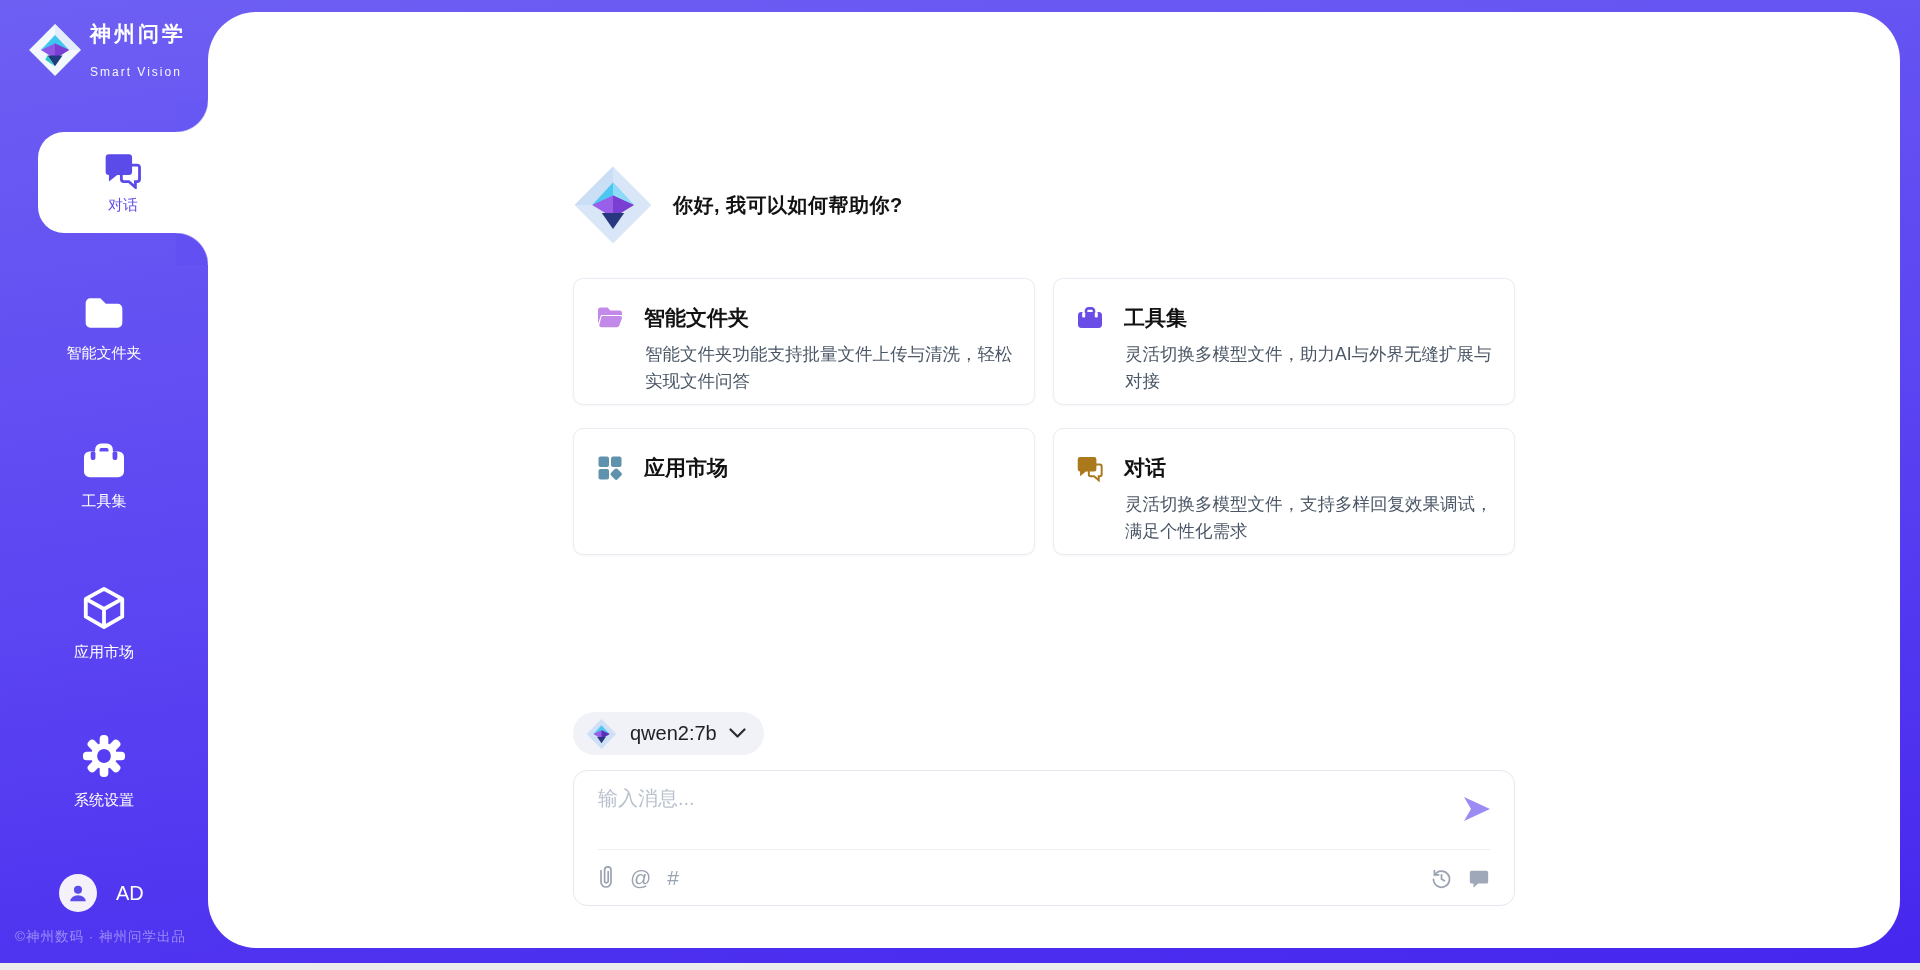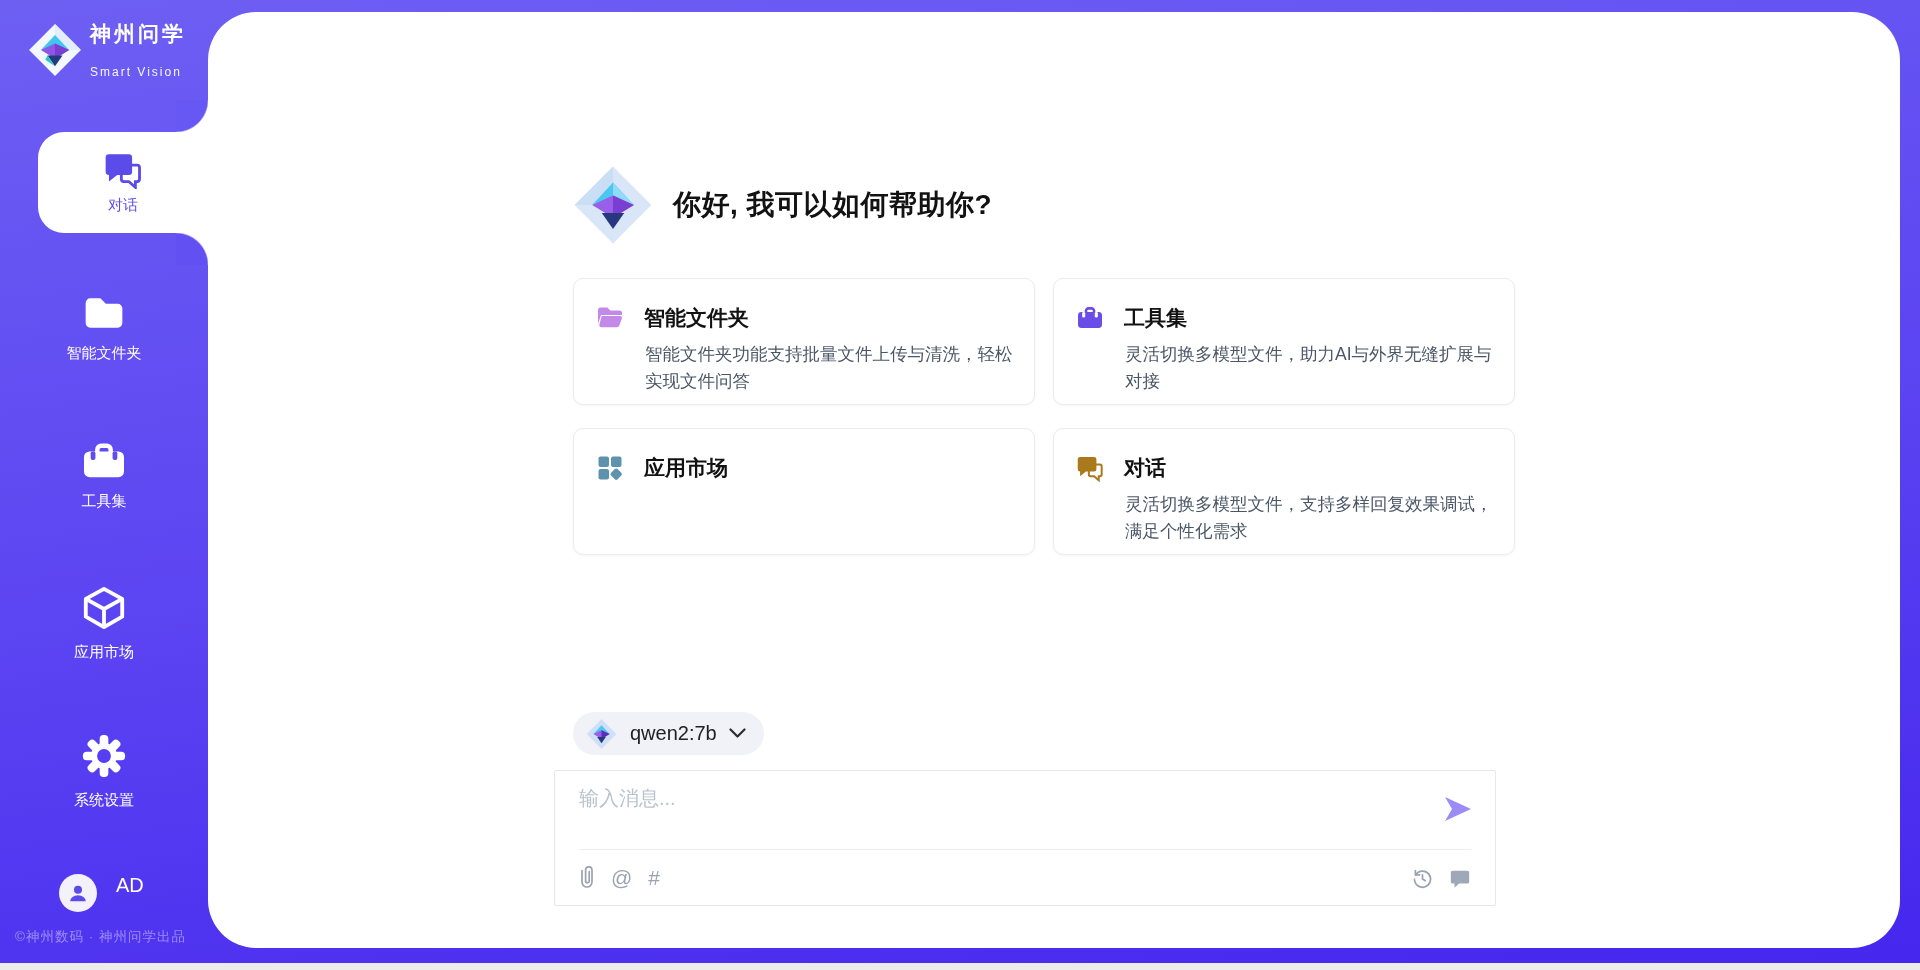--- a/index.html
+++ b/index.html
@@ -30,51 +30,51 @@
     display:flex; flex-direction:column; align-items:center; justify-content:center; cursor:pointer; }
   .scoop { position:absolute; width:32px; height:32px; left:176px; z-index:3; }
   .scoop.top { top:100px; background:radial-gradient(circle 32px at 0 0, #6757f3 31.2px, #ffffff 32.8px); }
   .scoop.bottom { top:233px; background:radial-gradient(circle 32px at 0 100%, #6250f2 31.2px, #ffffff 32.8px); }
   .nav-tab-active .nav-label { color:#5b4be8; margin-top:7px; font-size:15px; }
 
   .nav-item { position:absolute; left:0; width:208px; text-align:center; cursor:pointer; }
   .nav-item .nav-label { display:block; color:#fff; font-size:15px; margin-top:8px; }
   .ni-2 { top:294px; } .ni-3 { top:440px; } .ni-4 { top:585px; } .ni-5 { top:733px; }
 
-  .user-block { position:absolute; left:59px; top:874px; display:flex; align-items:flex-start; cursor:pointer; }
+  .user-block { position:absolute; left:59px; top:874px; display:flex; align-items:center; cursor:pointer; }
   .avatar { width:38px; height:38px; border-radius:50%; background:#f4f1fb;
     display:flex; align-items:center; justify-content:center; }
   .user-name { color:#fff; font-size:20px; margin-left:19px; }
 
   .copyright { position:absolute; left:15px; top:928px; color:rgba(255,255,255,.42);
     font-size:13.5px; letter-spacing:1px; }
 
   
   .greeting { position:absolute; left:573px; top:160px; display:flex; align-items:center; z-index:4; }
   .greeting-diamond { width:80px; height:90px; }
-  .greeting-title { margin-left:20px; font-size:28px; font-weight:800; color:#121212; letter-spacing:.5px; }
+  .greeting-title { margin-left:20px; font-size:20px; font-weight:800; color:#121212; letter-spacing:.5px; }
 
   .cards { position:absolute; left:573px; top:278px; z-index:4;
     display:grid; grid-template-columns:462px 462px; grid-auto-rows:127px; column-gap:18px; row-gap:23px; }
   .card { background:#fff; border:1px solid #e9ecf2; border-radius:10px;
     box-shadow:0 1px 3px rgba(30,35,60,.04); padding:25px 24px 0 22px; cursor:pointer; }
   .card-head { display:flex; align-items:center; }
   .card-icon { width:28px; height:28px; flex:0 0 28px; }
   .card-title { font-size:21px; font-weight:700; color:#121212; margin-left:20px; }
   .card-desc { margin-left:49px; margin-top:9px; width:374px;
     font-size:17.5px; line-height:27px; color:#4b5766; }
 
   .model-pill { position:absolute; left:573px; top:712px; height:43px; z-index:4;
     display:flex; align-items:center; padding:0 18px 0 13px; border-radius:22px;
     background:#f1f2f7; cursor:pointer; }
   .model-pill .pill-diamond { width:31px; height:34px; }
   .model-name { font-size:20px; color:#202127; margin:0 12px 0 13px; }
 
-  .composer { position:absolute; left:554px; top:770px; width:942px; height:136px; z-index:4;
-    background:#fff; border:1px solid #e4e7ee; border-radius:2px;padding-left:48px; }
+  .composer { position:absolute; left:573px; top:770px; width:942px; height:136px; z-index:4;
+    background:#fff; border:1px solid #e4e7ee; border-radius:14px;padding-left:48px; }
   .composer-input { position:absolute; left:24px; top:14px; width:840px; height:58px;
     border:none; outline:none; resize:none; font-family:inherit;
     font-size:20px; color:#333; background:transparent; }
   .composer-input::placeholder { color:#b9c1cd; }
   .send-btn { position:absolute; right:22px; top:24px; width:30px; height:28px; cursor:pointer; }
   .composer-divider { position:absolute; left:24px; right:24px; top:78px; height:1px; background:#eceef3; }
   .composer-toolbar { position:absolute; left:24px; right:24px; top:92px; height:30px;
     display:flex; align-items:center; }
   .tool-ic { display:inline-flex; align-items:center; justify-content:center;
     color:#9aa3b0; cursor:pointer; margin-right:16px; }

